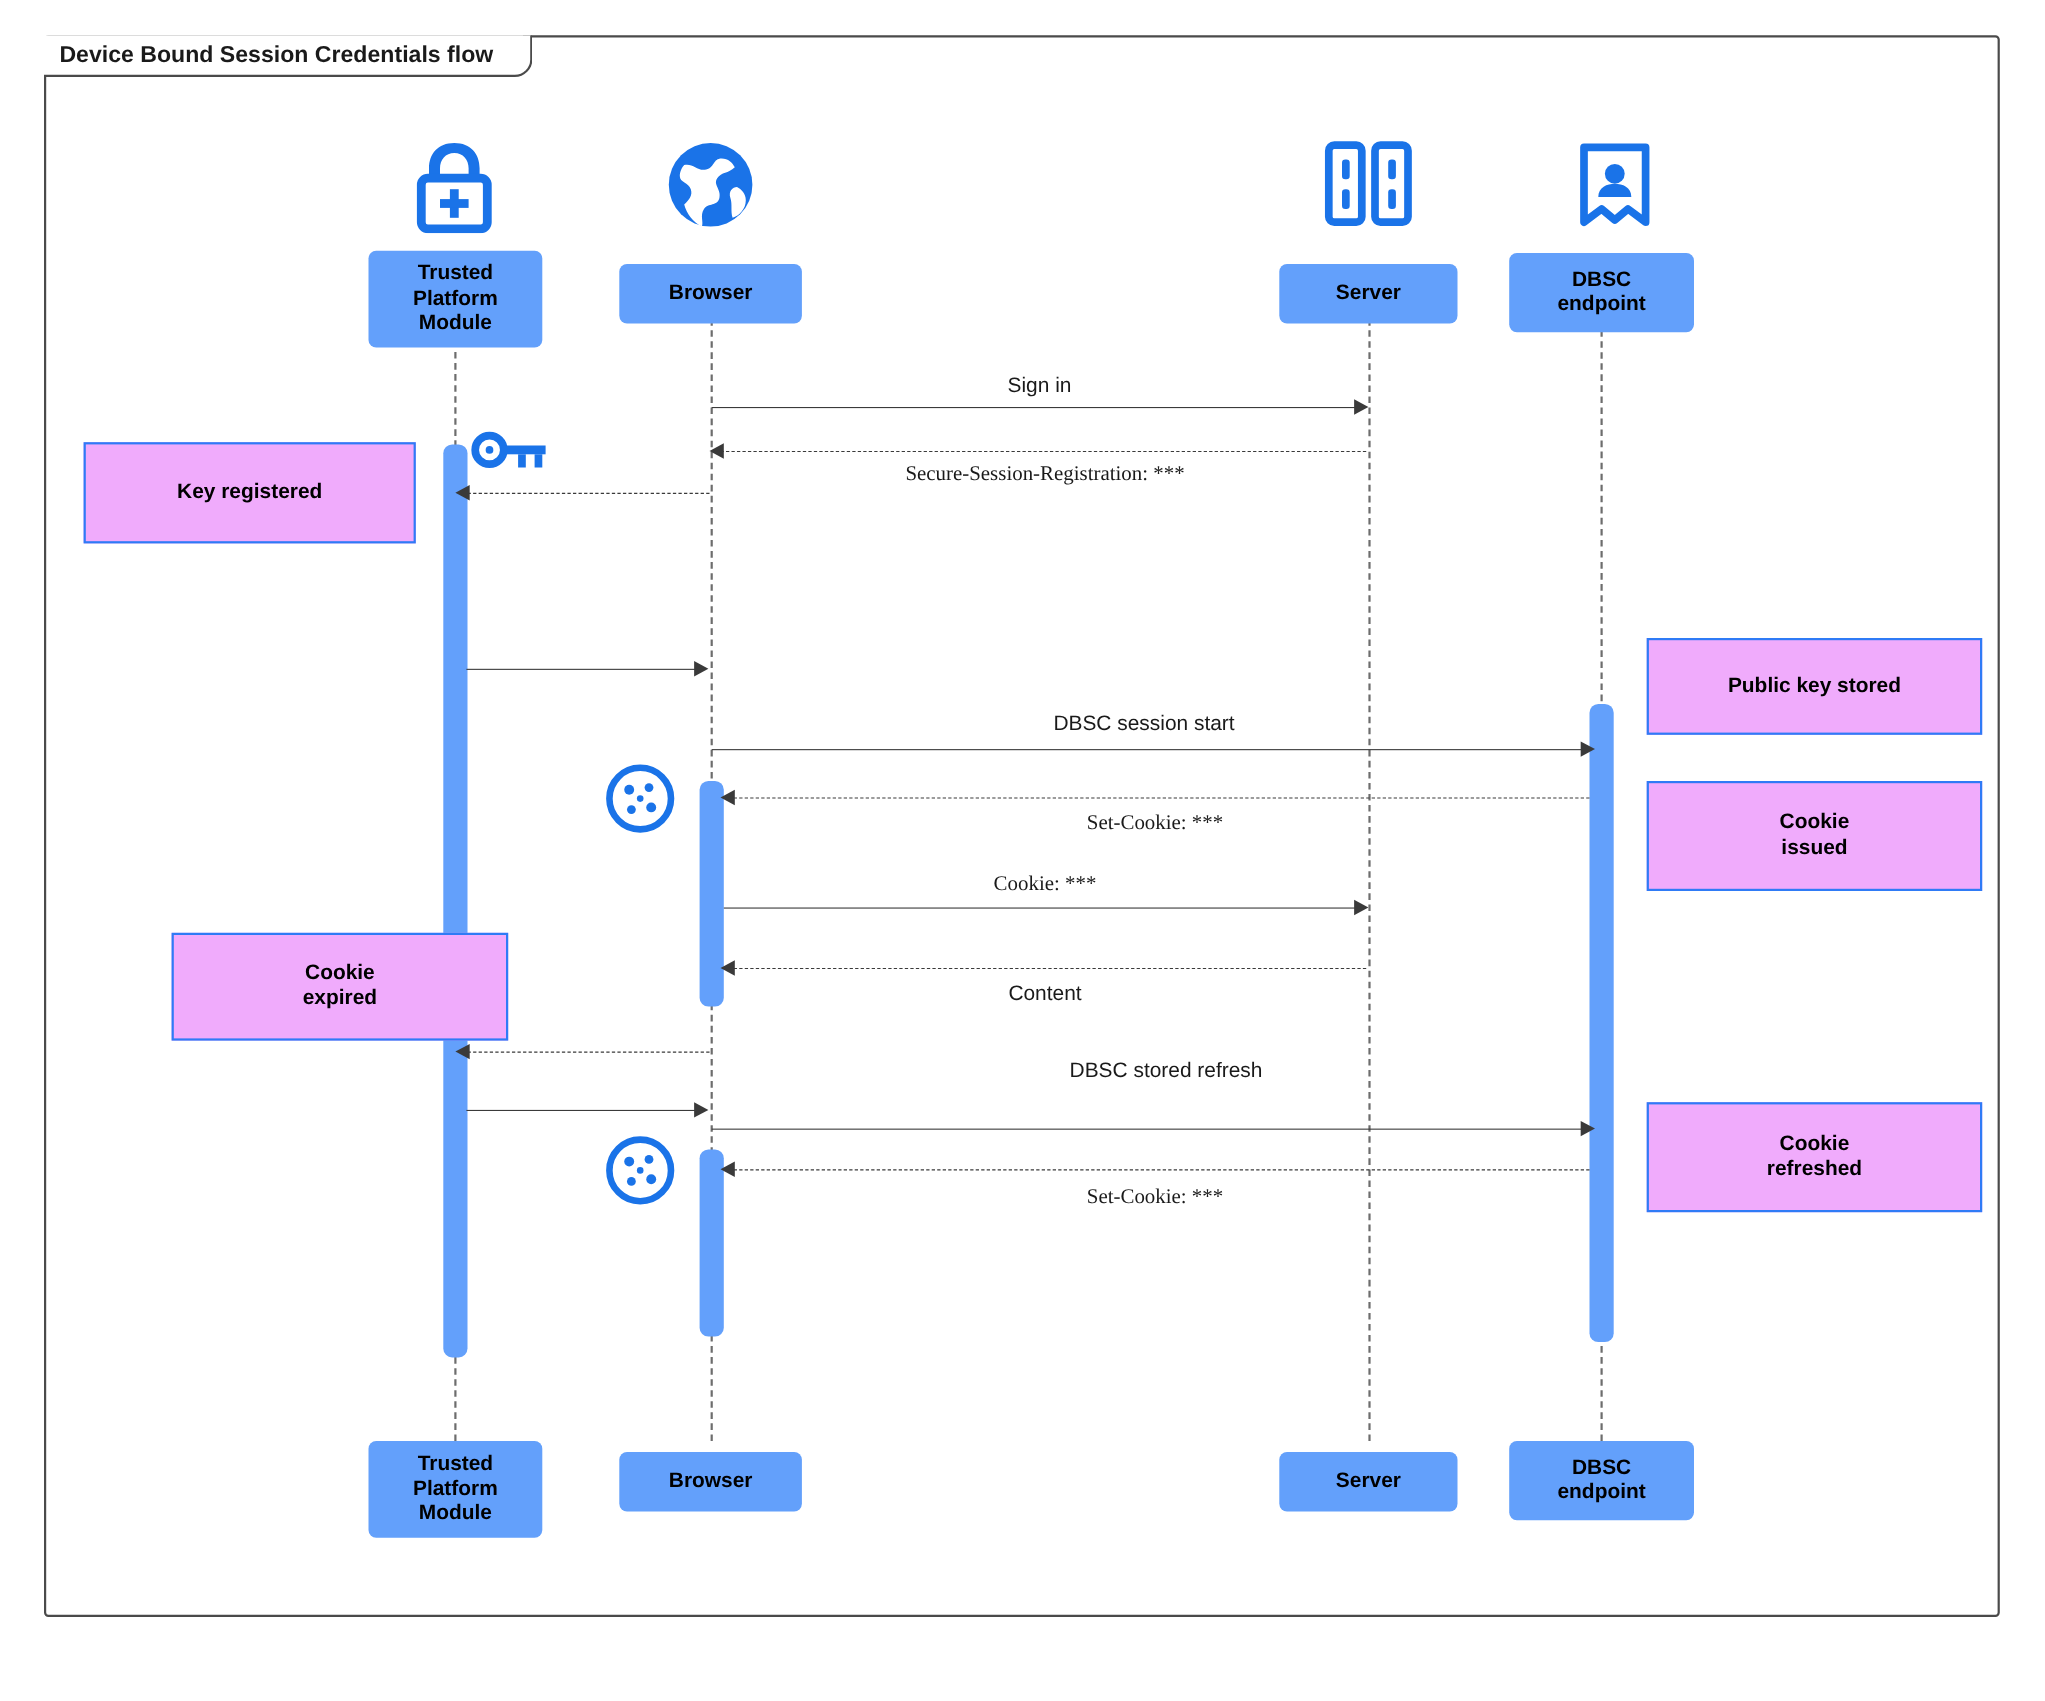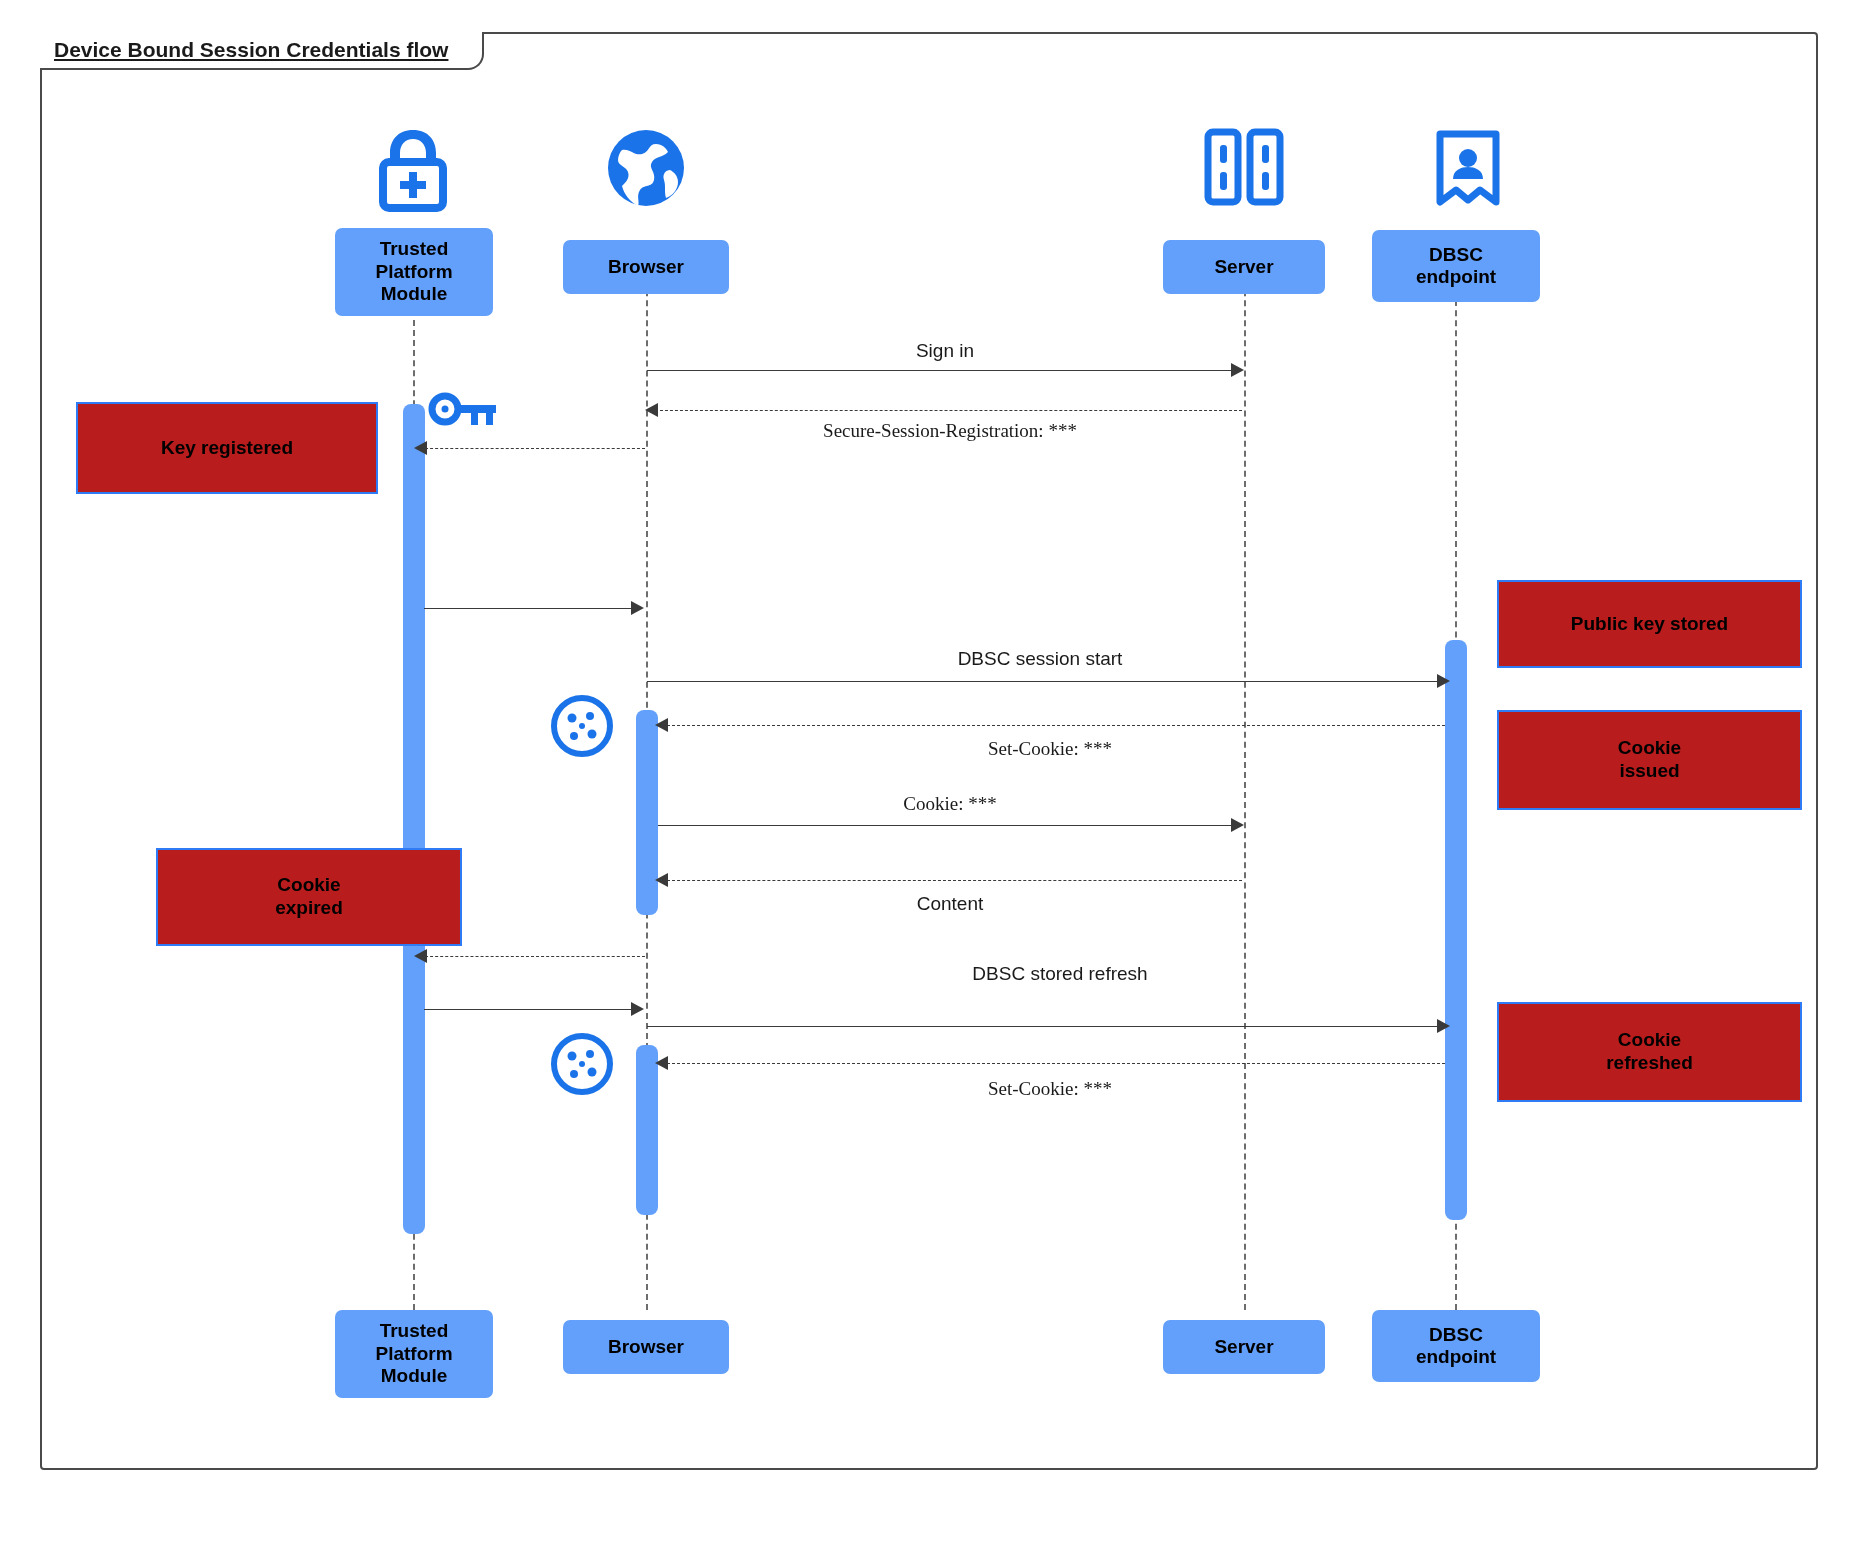--- a/index.html
+++ b/index.html
@@ -38,21 +38,20 @@
     font-size: 21px;
     font-weight: bold;
     color: #1a1a1a;
     border: 2px solid #4a4a4a;
     border-top: none;
     border-left: none;
     border-radius: 0 0 16px 0;
     box-sizing: border-box;
     background: #ffffff;
     white-space: nowrap;
-    text-decoration: underline;
   }
   
   .lifeline {
     position: absolute;
     width: 0;
     border-left: 2px dashed #6d6d6d;
   }
   
   .participant {
     position: absolute;
@@ -70,21 +69,21 @@
   }
   
   .activation {
     position: absolute;
     background: #63a0fb;
     border-radius: 8px;
   }
   
   .note {
     position: absolute;
-    background: #b91c1c;
+    background: #f0abfc;
     border: 2px solid #2f7bf6;
     color: #000000;
     font-weight: bold;
     font-size: 19px;
     display: flex;
     align-items: center;
     justify-content: center;
     text-align: center;
     line-height: 1.2;
     box-sizing: border-box;

